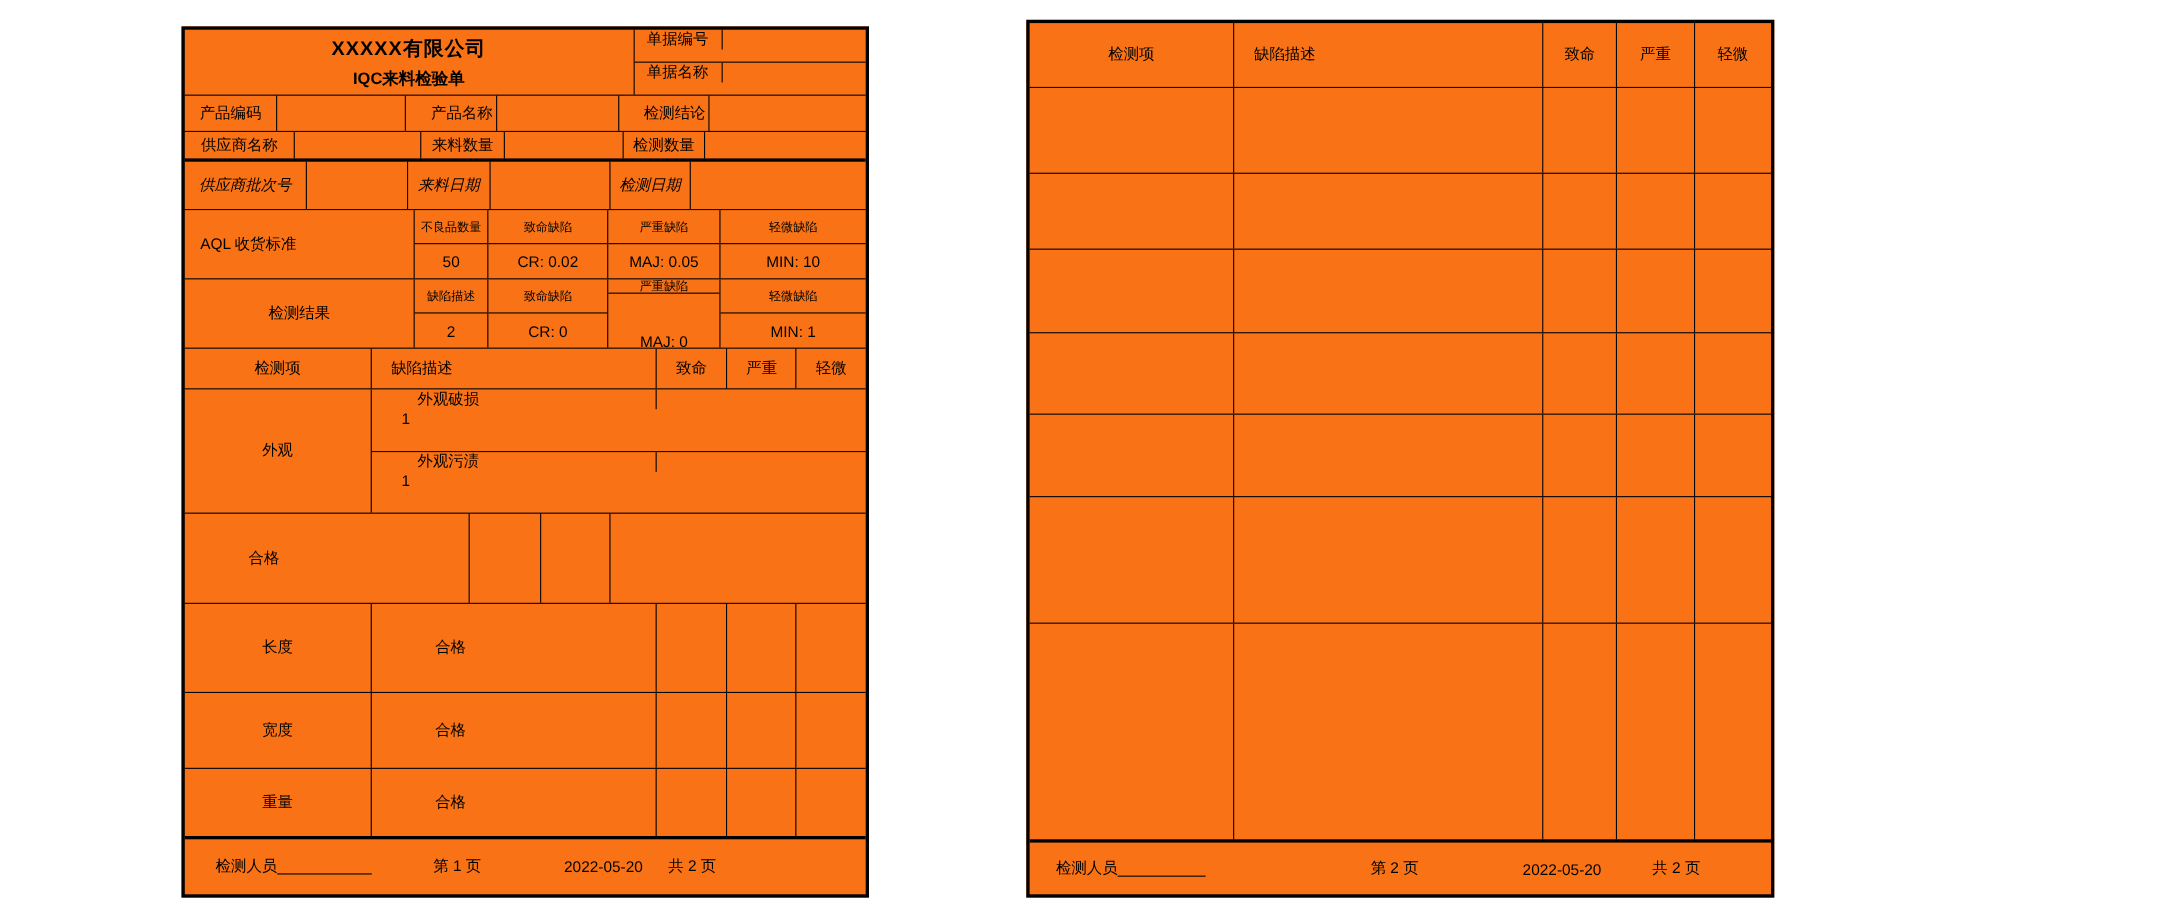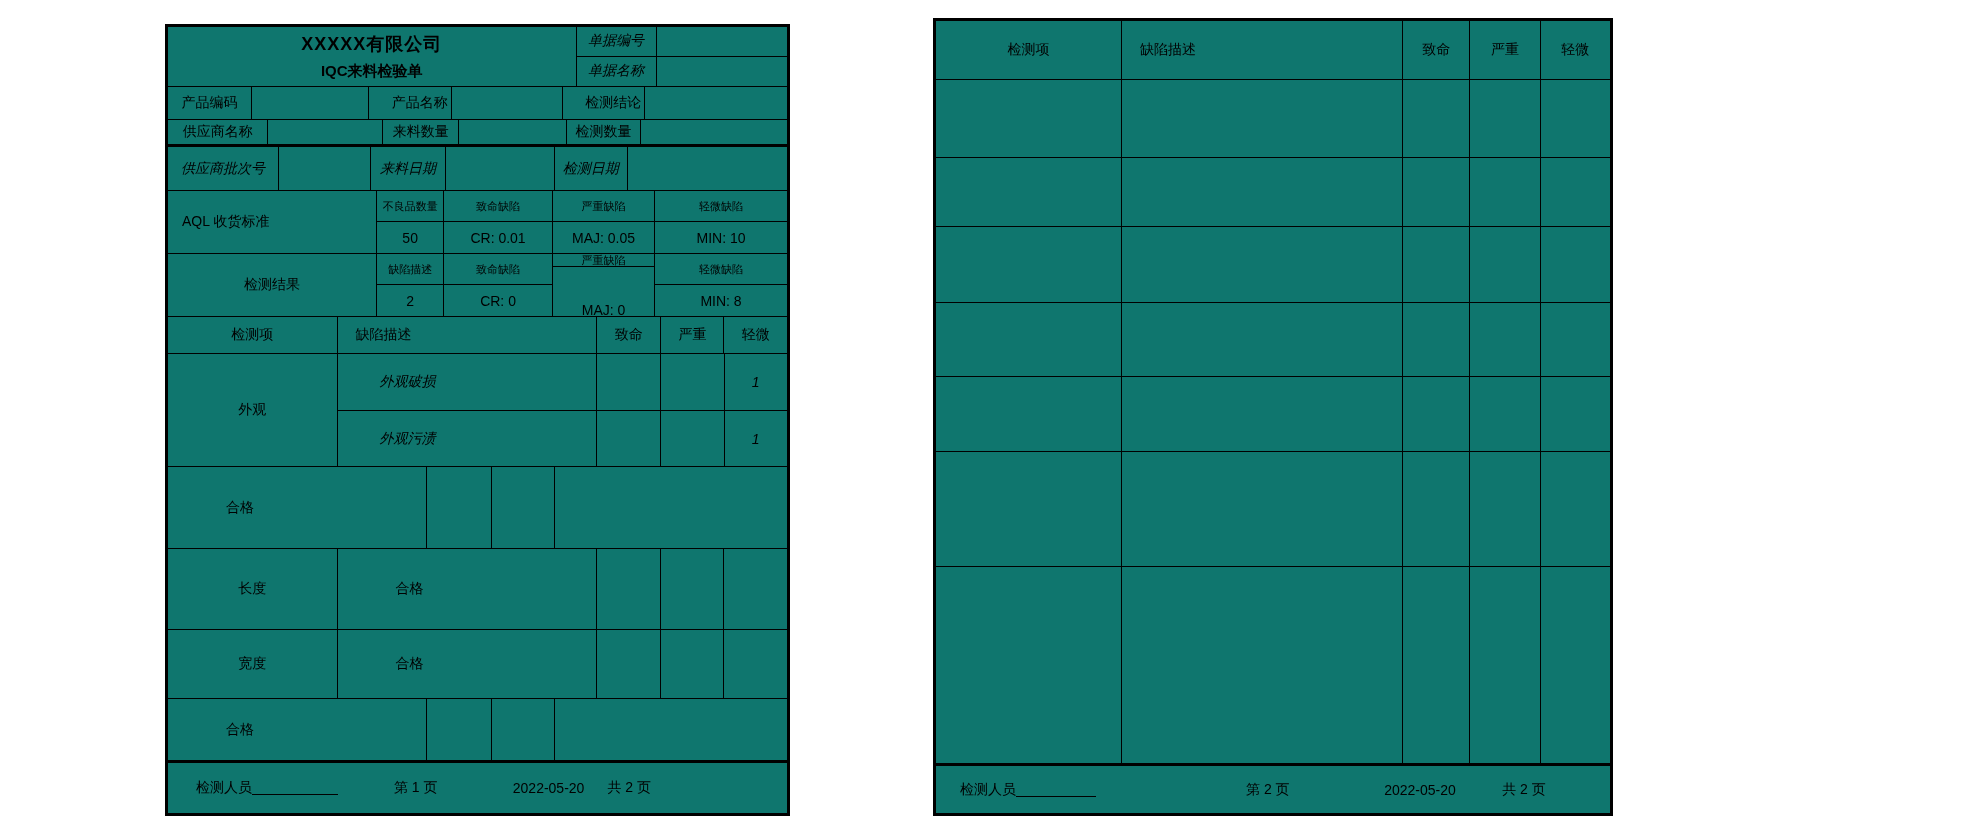--- a/index.html
+++ b/index.html
@@ -1,28 +1,28 @@
 <!DOCTYPE html>
 <html><head>
 <meta charset="utf-8">
 <style>
   html,body{margin:0;padding:0;background:#fff;}
   .canvas{position:relative;width:1980px;height:833px;background:#ffffff;overflow:hidden;
           font-family:"Liberation Sans","DejaVu Sans",sans-serif;color:#000;}
-  .tbl{position:absolute;background:#0f766e;border:3px solid #000;box-sizing:border-box;
+  .tbl{position:absolute;background:#f97316;border:3px solid #000;box-sizing:border-box;
        display:flex;flex-direction:column;font-size:14px;}
   .row{display:flex;flex-direction:row;border-bottom:1px solid #000;box-sizing:border-box;flex:0 0 auto;min-height:0;}
   .row.noline{border-bottom:none;}
   .row.thickline{border-bottom:3px solid #000;}
   .cell{box-sizing:border-box;border-right:1px solid #000;display:flex;align-items:center;
         justify-content:center;overflow:hidden;white-space:nowrap;}
   .cell.last{border-right:none;}
   .cell.leftal{justify-content:flex-start;}
   .stackcol{display:flex;flex-direction:column;box-sizing:border-box;}
-  .subrow{display:flex;flex-direction:row;box-sizing:border-box;flex:0 0 auto;font-style:italic;}
+  .subrow{display:flex;flex-direction:column;box-sizing:border-box;flex:0 0 auto;}
   .company{font-size:18px;font-weight:bold;letter-spacing:1px;}
   .formtitle{font-size:15px;font-weight:bold;margin-top:6px;}
   .titleleft{width:66%;border-right:1px solid #000;box-sizing:border-box;display:flex;
              flex-direction:column;align-items:center;justify-content:center;}
   .footer{position:relative;border-top:3px solid #000;}
   .f-item{position:absolute;top:50%;transform:translateY(-50%);font-size:14px;white-space:nowrap;}
   .sigline{display:inline-block;border-bottom:1.5px solid #000;height:14px;vertical-align:-3px;}
   .hdrcell{font-size:11px;}
   .num{font-size:14px;}
 </style>
@@ -78,21 +78,21 @@
     </div>
 
     <div class="row" style="height:63px;">
       <div class="cell leftal" style="width:33.8%;padding-left:14px;">AQL 收货标准</div>
       <div class="stackcol" style="width:10.8%;border-right:1px solid #000;">
         <div class="cell last hdrcell" style="height:50%;border-bottom:1px solid #000;">不良品数量</div>
         <div class="cell last num" style="height:50%;">50</div>
       </div>
       <div class="stackcol" style="width:17.6%;border-right:1px solid #000;">
         <div class="cell last hdrcell" style="height:50%;border-bottom:1px solid #000;">致命缺陷</div>
-        <div class="cell last num" style="height:50%;">CR: 0.01</div>
+        <div class="cell last num" style="height:50%;">CR: 0.02</div>
       </div>
       <div class="stackcol" style="width:16.5%;border-right:1px solid #000;">
         <div class="cell last hdrcell" style="height:50%;border-bottom:1px solid #000;">严重缺陷</div>
         <div class="cell last num" style="height:50%;">MAJ: 0.05</div>
       </div>
       <div class="stackcol" style="width:21.3%;">
         <div class="cell last hdrcell" style="height:50%;border-bottom:1px solid #000;">轻微缺陷</div>
         <div class="cell last num" style="height:50%;">MIN: 10</div>
       </div>
     </div>
@@ -106,21 +106,21 @@
       <div class="stackcol" style="width:17.6%;border-right:1px solid #000;">
         <div class="cell last hdrcell" style="height:50%;border-bottom:1px solid #000;">致命缺陷</div>
         <div class="cell last num" style="height:50%;">CR: 0</div>
       </div>
       <div class="stackcol" style="width:16.5%;border-right:1px solid #000;">
         <div class="cell last hdrcell" style="height:50%;border-bottom:1px solid #000;">严重缺陷</div>
         <div class="cell last num" style="height:50%;margin-top:36px;">MAJ: 0</div>
       </div>
       <div class="stackcol" style="width:21.3%;">
         <div class="cell last hdrcell" style="height:50%;border-bottom:1px solid #000;">轻微缺陷</div>
-        <div class="cell last num" style="height:50%;">MIN: 8</div>
+        <div class="cell last num" style="height:50%;">MIN: 1</div>
       </div>
     </div>
 
     <div class="row" style="height:37px;">
       <div class="cell" style="width:27.4%;">检测项</div>
       <div class="cell leftal" style="width:41.9%;padding-left:18px;">缺陷描述</div>
       <div class="cell" style="width:10.4%;">致命</div>
       <div class="cell" style="width:10.2%;">严重</div>
       <div class="cell last" style="width:10.1%;">轻微</div>
     </div>
@@ -160,20 +160,21 @@
 
     <div class="row" style="height:69px;">
       <div class="cell" style="width:27.4%;">宽度</div>
       <div class="cell leftal" style="width:41.9%;padding-left:58px;">合格</div>
       <div class="cell" style="width:10.4%;"></div>
       <div class="cell" style="width:10.2%;"></div>
       <div class="cell last" style="width:10.1%;"></div>
     </div>
 
     <div class="row noline" style="height:61px;">
+      <div class="cell" style="width:27.4%;">重量</div>
       <div class="cell leftal" style="width:41.9%;padding-left:58px;">合格</div>
       <div class="cell" style="width:10.4%;"></div>
       <div class="cell" style="width:10.2%;"></div>
       <div class="cell last" style="width:10.1%;"></div>
     </div>
 
     <div class="row noline footer" style="height:53px;">
       <span class="f-item" style="left:28px;"><span>检测人员</span><span class="sigline" style="width:86px;"></span></span>
       <span class="f-item" style="left:36.5%;">第 1 页</span>
       <span class="f-item" style="left:55.7%;">2022-05-20</span>

